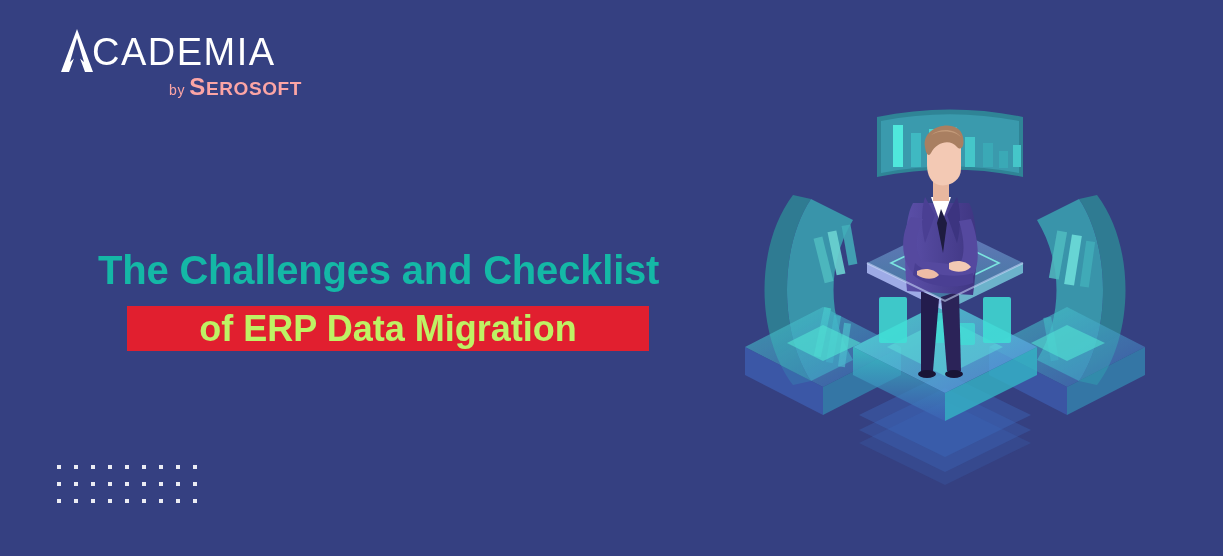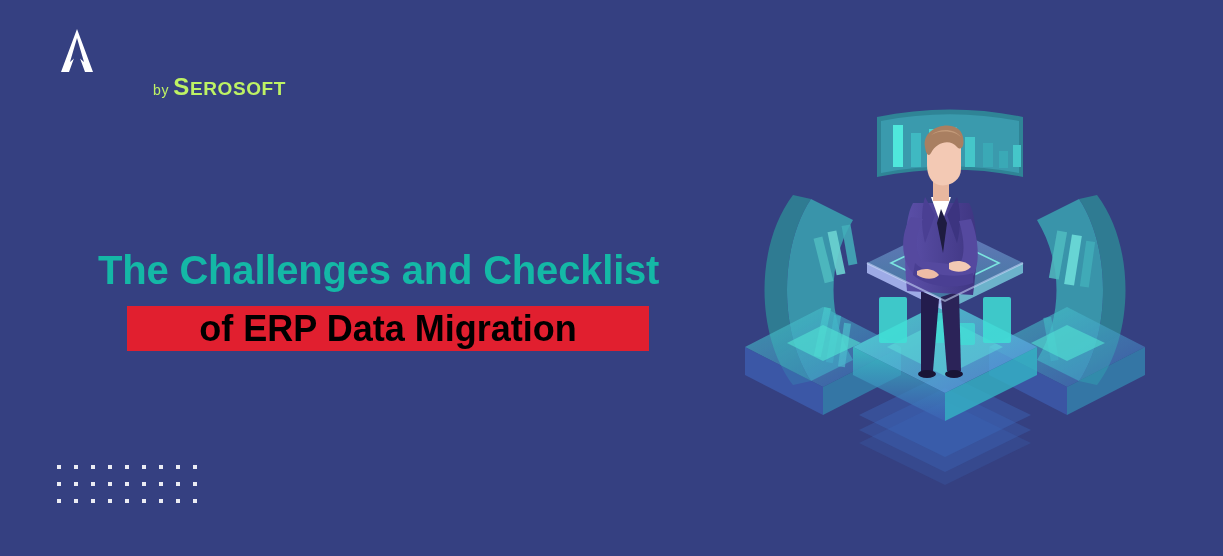--- a/index.html
+++ b/index.html
@@ -37,25 +37,25 @@
     top: 2px;
     color: #ffffff;
     font-size: 38px;
     letter-spacing: 1.5px;
     font-weight: 400;
     line-height: 44px;
     white-space: nowrap;
   }
   #logo-sub {
     position: absolute;
-    right: 24px;
+    right: 8px;
     top: 45px;
     white-space: nowrap;
     text-align: right;
-    color: #bef264;
+    color: #fca5a5;
   }
   #logo-sub .by {
     font-size: 14px;
     font-weight: 400;
     font-style: normal;
     letter-spacing: 0.5px;
   }
   #logo-sub .brand {
     font-size: 19px;
     font-weight: bold;
@@ -85,21 +85,21 @@
     background: #e11f2f;
   }
   #subhead-text {
     position: absolute;
     left: 0;
     top: 0;
     width: 522px;
     height: 45px;
     line-height: 45px;
     text-align: center;
-    color: #000000;
+    color: #bef264;
     font-size: 36px;
     font-weight: bold;
     white-space: nowrap;
   }
 
   
   #dot-grid {
     position: absolute;
     left: 57px;
     top: 465px;
@@ -129,20 +129,21 @@
 
 <div id="banner">
 
   <div id="logo">
     <span id="logo-mark">
       <svg width="34" height="46" viewBox="0 0 34 46">
         <path d="M17 1 L33 44 L25 44 L17 22 L9 44 L1 44 Z" fill="#ffffff"></path>
         <path d="M17 10 L24 34 L17 28 L10 34 Z" fill="#354081"></path>
       </svg>
     </span>
+    <div id="logo-wordmark">CADEMIA</div>
     <div id="logo-sub">
       <span class="by">by</span>
       <span class="brand"><span class="cap">S</span><span>EROSOFT</span></span>
     </div>
   </div>
 
   <div id="headline">The Challenges and Checklist</div>
 
   <div id="subhead-band">
     <div id="subhead-text">of ERP Data Migration</div>

